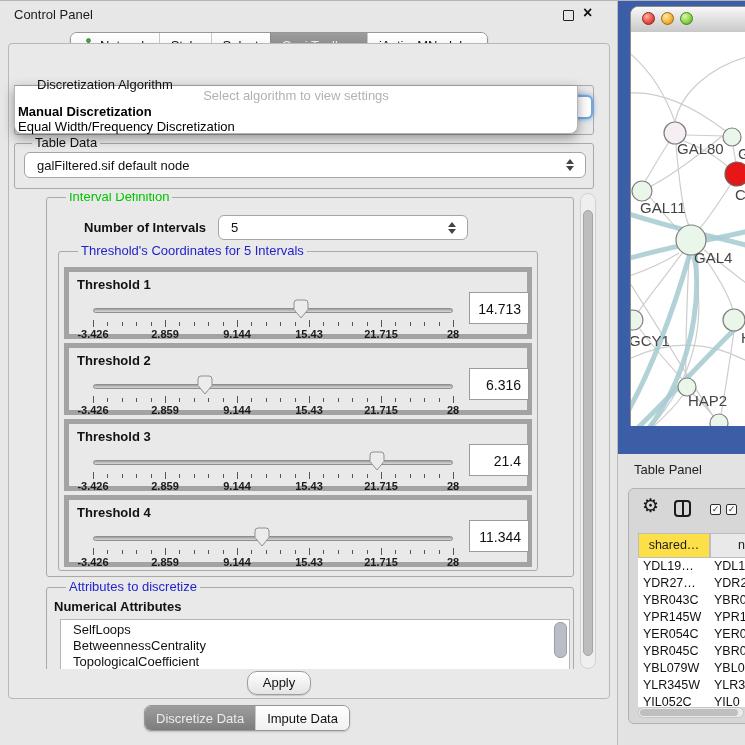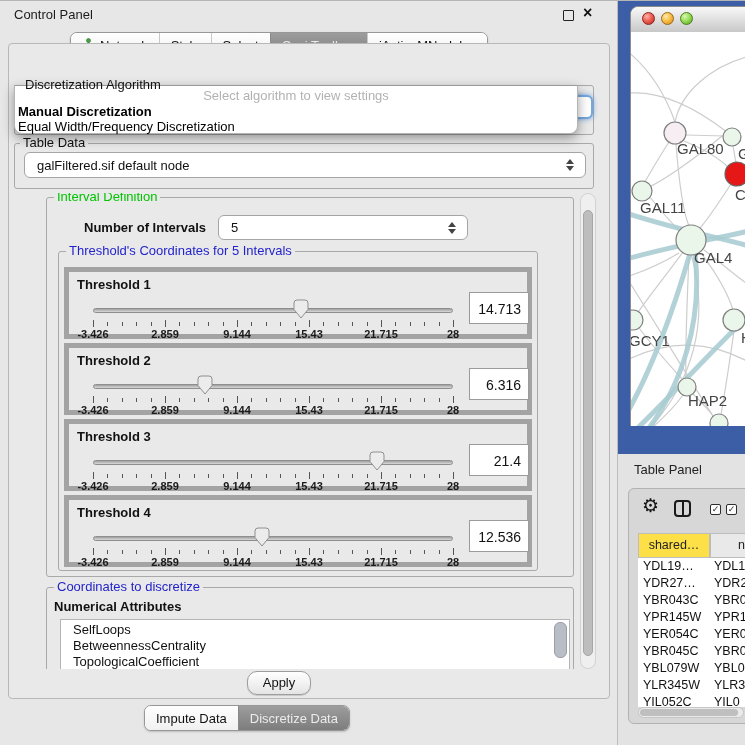--- a/index.html
+++ b/index.html
@@ -12,21 +12,21 @@
   .win-float{left:563px;top:9px;width:9px;height:9px;border:1.5px solid #222;border-radius:1px;cursor:pointer;}
   .win-close{left:583px;top:3px;font-size:16px;font-weight:900;color:#111;cursor:pointer;}
   
   .segbar{display:inline-flex;height:24px;border:1px solid #979797;border-radius:7px;overflow:hidden;background:#fff;box-shadow:0 1px 2px rgba(0,0,0,.18);}
   .seg{display:flex;align-items:center;gap:5px;padding:0 11px;font-size:13px;color:#111;background:linear-gradient(#fefefe,#f1f1f1);border-left:1px solid #c9c9c9;cursor:pointer;white-space:nowrap;}
   .seg:first-child{border-left:none;}
   .seg.sel{background:linear-gradient(#9d9d9d,#7d7d7d);color:#ebebeb;border-left-color:#8a8a8a;}
   
   #big-panel{left:8px;top:42px;width:602px;height:656px;border:1px solid #b8b8b8;border-radius:4px;background:#e9e9e9;box-sizing:border-box;}
   .groupbox{border:1px solid #a9a9a9;border-radius:3px;box-sizing:border-box;}
-  .grouptitle{font-size:13px;color:#111;background:#e9e9e9;padding:0 3px;line-height:14px;}
+  .grouptitle{font-size:13px;color:#111;background:#e9e9e9;padding:0 3px;line-height:14px;margin-left:12px;}
   .gt-green{color:#00c400;}
   .gt-blue{color:#2323cc;}
   
   .combo{background:#fff;border:1px solid #a5a5a5;border-radius:6px;display:flex;align-items:center;font-size:13px;color:#111;box-sizing:border-box;cursor:pointer;}
   .combo .val{padding-left:12px;flex:1;}
   .stepper{width:18px;display:flex;flex-direction:column;align-items:center;gap:2px;margin-right:6px;}
   .stepper .up{width:0;height:0;border-left:4px solid transparent;border-right:4px solid transparent;border-bottom:5px solid #444;}
   .stepper .dn{width:0;height:0;border-left:4px solid transparent;border-right:4px solid transparent;border-top:5px solid #444;}
   
   #algo-popup{left:14px;top:84px;width:564px;height:49px;background:#fff;border:1px solid #b4b4b4;border-top:1px solid #9a9a9a;border-radius:0 0 8px 8px;box-shadow:0 4px 12px rgba(0,0,0,.38);z-index:20;box-sizing:border-box;}
@@ -332,49 +332,49 @@
             <div class="tick major" style="left: 360px;"></div>
           </div>
         <div class="ticklabels">
             <span class="ticklab" style="left: 0px;">-3.426</span>
             <span class="ticklab" style="left: 72px;">2.859</span>
             <span class="ticklab" style="left: 144px;">9.144</span>
             <span class="ticklab" style="left: 216px;">15.43</span>
             <span class="ticklab" style="left: 288px;">21.715</span>
             <span class="ticklab" style="left: 360px;">28</span>
           </div>
-        <div class="valbox">12.536</div>
+        <div class="valbox">11.344</div>
       </div>
 
       <div class="abs groupbox" style="left:2px;top:394px;width:528px;height:90px;"></div>
-      <div class="abs grouptitle gt-blue" style="left:10px;top:387px;">Coordinates to discretize</div>
+      <div class="abs grouptitle gt-blue" style="left:10px;top:387px;">Attributes to discretize</div>
       <div class="abs" style="left:10px;top:406px;font-size:13px;font-weight:bold;color:#111;">Numerical Attributes</div>
       <div class="abs listbox" style="left:16px;top:426px;width:510px;height:52px;">
         <div class="list-inner" style="padding-top:2px;">
             <div class="list-item">SelfLoops</div>
             <div class="list-item">BetweennessCentrality</div>
             <div class="list-item">TopologicalCoefficient</div>
           </div>
         <div class="list-vsb"></div>
       </div>
     </div>
 
     <div id="vscroll" class="abs">
         <div class="thumb-v"></div>
       </div>
 
     <div id="apply-btn" class="abs">Apply</div>
 
     <div class="abs" style="left:144px;top:704px;">
       <div class="segbar">
+        <div class="seg sel">
+            <span>Discretize Data</span>
+          </div>
         <div class="seg">
             <span>Impute Data</span>
-          </div>
-        <div class="seg sel">
-            <span>Discretize Data</span>
           </div>
       </div>
     </div>
   </div>
 
   <div id="net-panel" class="abs"></div>
 
   <div id="mac-win" class="abs">
     <div id="mac-titlebar">
       <div class="tl-btn tl-red"></div>

